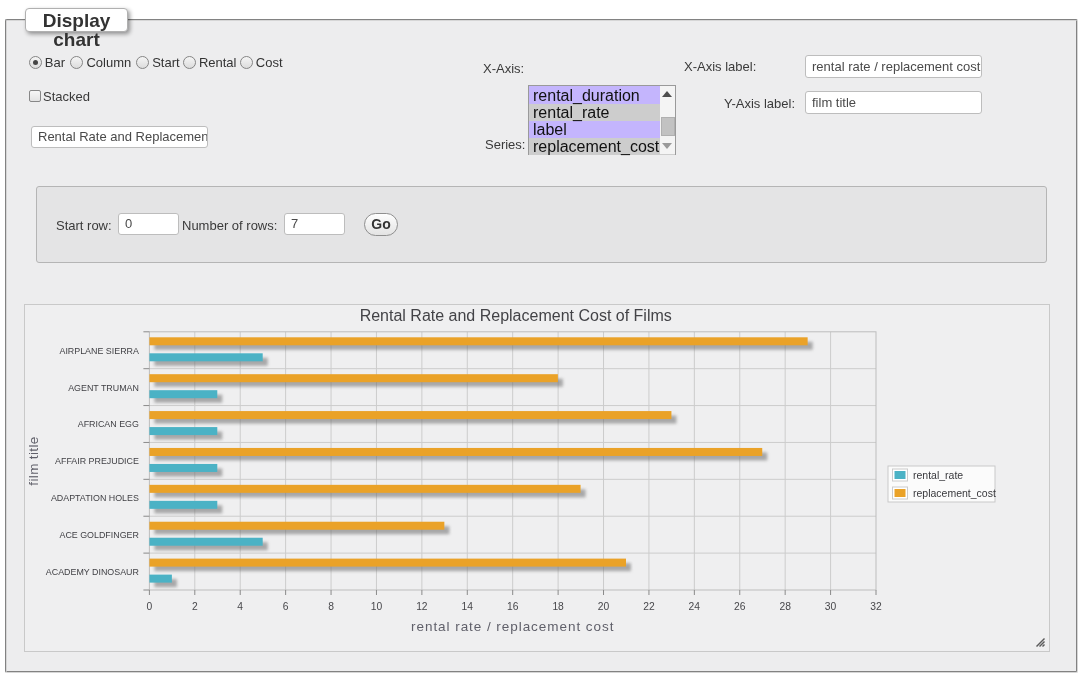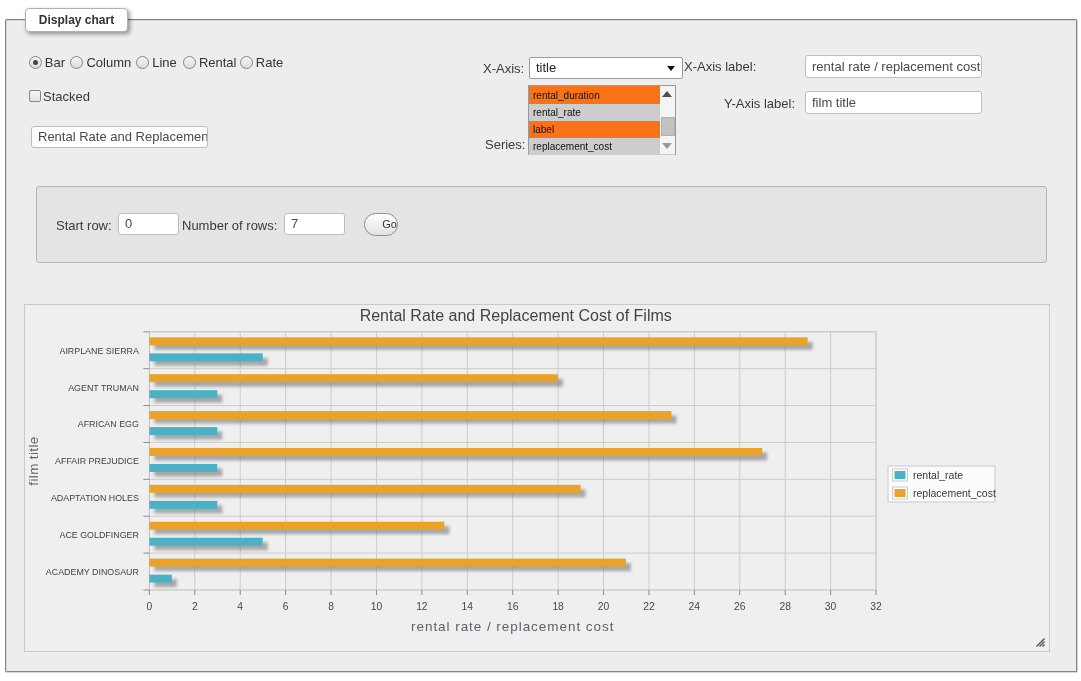--- a/index.html
+++ b/index.html
@@ -1,60 +1,59 @@
 <!DOCTYPE html>
 <html><head><meta charset="utf-8"><title>Display chart</title><style>
 *{margin:0;padding:0;box-sizing:content-box}
 html,body{width:1081px;height:681px;background:#fff;font-family:"Liberation Sans",sans-serif;font-size:13px;color:#333}
 #page{position:relative;width:1081px;height:681px;overflow:hidden}
 .fs{position:absolute;left:5px;top:19px;width:1069px;height:650px;background:#ededee;border:2px groove #d6d6d6;border-radius:2px}
-.legend{position:absolute;left:25px;top:8px;width:101px;height:20px;background:#fff;border:1px solid #b0b0b0;border-radius:4px;box-shadow:2px 2px 4px rgba(0,0,0,0.4);font-weight:bold;font-size:12px;color:#333;text-align:center;padding-top:2px;line-height:19px;z-index:5}
+.legend{position:absolute;left:25px;top:8px;width:101px;height:20px;background:#fff;border:1px solid #b0b0b0;border-radius:4px;box-shadow:2px 2px 4px rgba(0,0,0,0.4);font-weight:bold;font-size:19px;color:#333;text-align:center;padding-top:2px;line-height:19px;z-index:5}
 .abs{position:absolute}
 .radio{display:inline-block;width:11px;height:11px;border:1px solid #858585;border-radius:50%;background:linear-gradient(#f5f5f5,#dcdcdc);position:relative;vertical-align:-2px}
 .rdot{position:absolute;left:3px;top:3px;width:5px;height:5px;border-radius:50%;background:#454545}
 .rwrap{position:absolute;top:0;white-space:nowrap}
 .rlab{margin-left:3px;font-size:13px}
 .checkbox{display:inline-block;width:10px;height:10px;border:1px solid #878787;border-radius:2px;background:linear-gradient(#f7f7f7,#e3e3e3)}
 input,.inp{background:#fff;border:1px solid #bdbdbd;border-radius:3px;font-family:"Liberation Sans",sans-serif;font-size:13px;color:#4a4a4a}
 .inp{position:absolute;line-height:20px;padding-left:6px;white-space:nowrap;overflow:hidden}
 .sel{position:absolute;left:529px;top:57px;width:146px;height:20px;background:#fff;border:1px solid #9a9a9a;border-radius:2px;line-height:20px;padding-left:6px;font-size:13px;color:#222}
 .sel .arr{position:absolute;right:7px;top:8px;width:0;height:0;border-left:4.5px solid transparent;border-right:4.5px solid transparent;border-top:5.5px solid #111}
-.lbox{position:absolute;left:528px;top:85px;width:146px;height:68px;background:#f97316;border:1px solid #9a9a9a;font-size:10px;color:#111}
+.lbox{position:absolute;left:528px;top:85px;width:146px;height:68px;background:#c4b5fd;border:1px solid #9a9a9a;font-size:16px;color:#111}
 .opt{height:17px;line-height:17px;padding-left:4px;white-space:nowrap}
 .opt.on{background:#cdcdcd}
 .sbar{position:absolute;right:0;top:0;width:15px;height:68px;background:#f4f4f4}
 .sbar .up{position:absolute;left:2px;top:5px;width:0;height:0;border-left:5px solid transparent;border-right:5px solid transparent;border-bottom:6px solid #4e4e4e}
 .sbar .dn{position:absolute;left:2px;bottom:5px;width:0;height:0;border-left:5px solid transparent;border-right:5px solid transparent;border-top:6px solid #9a9a9a}
 .sbar .th{position:absolute;left:1px;top:31px;width:12px;height:17px;background:#c2c2c2;border:1px solid #b0b0b0}
 .lab{position:absolute;font-size:13px;color:#3a3a3a;white-space:nowrap}
 .panel{position:absolute;left:36px;top:186px;width:1009px;height:75px;background:#e4e4e5;border:1px solid #b5b5b5;border-radius:3px}
-.gobtn{position:absolute;left:364px;top:213px;width:32px;height:21px;border:1px solid #8f8f8f;border-radius:12px;background:linear-gradient(#fefefe,#e3e3e3);font-weight:normal;font-size:11px;color:#333;text-align:right;line-height:21px}
+.gobtn{position:absolute;left:364px;top:213px;width:32px;height:21px;border:1px solid #8f8f8f;border-radius:12px;background:linear-gradient(#fefefe,#e3e3e3);font-weight:bold;font-size:14px;color:#333;text-align:center;line-height:21px}
 .chart{position:absolute;left:24px;top:304px;width:1024px;height:346px;background:#efeff0;border:1px solid #c9c9c9}
 </style></head>
 <body>
 <div id="page">
 <div class="fs"></div>
 <div class="legend">Display chart</div>
 
 <div class="abs" style="left:0;top:54.5px;height:13px;width:500px">
 <span class="rwrap" style="left:28.8px"><span class="radio"><span class="rdot"></span></span><span class="rlab">Bar</span></span>
 <span class="rwrap" style="left:70.4px"><span class="radio"></span><span class="rlab">Column</span></span>
-<span class="rwrap" style="left:136.2px"><span class="radio"></span><span class="rlab">Line</span></span>
+<span class="rwrap" style="left:136.2px"><span class="radio"></span><span class="rlab">Start</span></span>
 <span class="rwrap" style="left:182.9px"><span class="radio"></span><span class="rlab">Rental</span></span>
-<span class="rwrap" style="left:239.8px"><span class="radio"></span><span class="rlab">Rate</span></span>
+<span class="rwrap" style="left:239.8px"><span class="radio"></span><span class="rlab">Cost</span></span>
 
 </div>
 
 <span class="checkbox abs" style="left:29px;top:90px"></span>
 <span class="lab" style="left:43px;top:88.5px">Stacked</span>
 
 <div class="inp" style="left:31px;top:126px;width:169px;height:20px">Rental Rate and Replacement Cost of Films</div>
 
 <span class="lab" style="left:483px;top:61px">X-Axis:</span>
-<div class="sel">title<span class="arr"></span></div>
 <div class="lbox">
   <div class="opt" style="margin-top:1px">rental_duration</div>
   <div class="opt on">rental_rate</div>
   <div class="opt">label</div>
   <div class="opt on">replacement_cost</div>
   <div class="sbar">
         <span class="up"></span>
         <span class="th"></span>
         <span class="dn"></span>
       </div>

